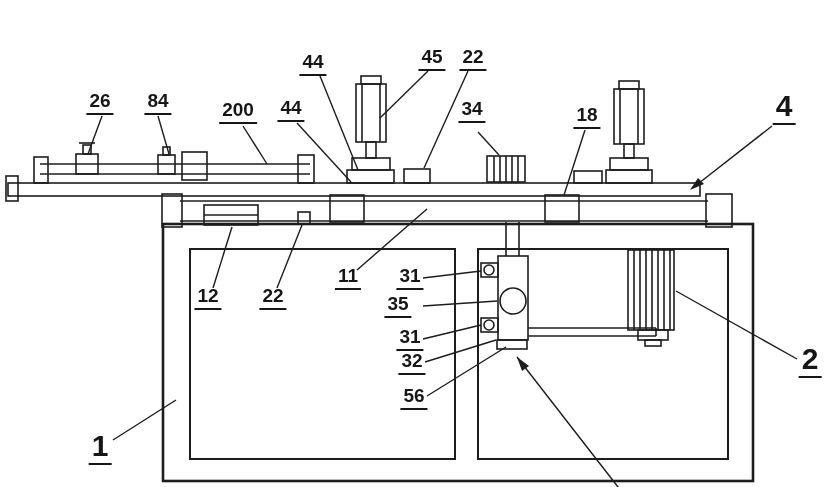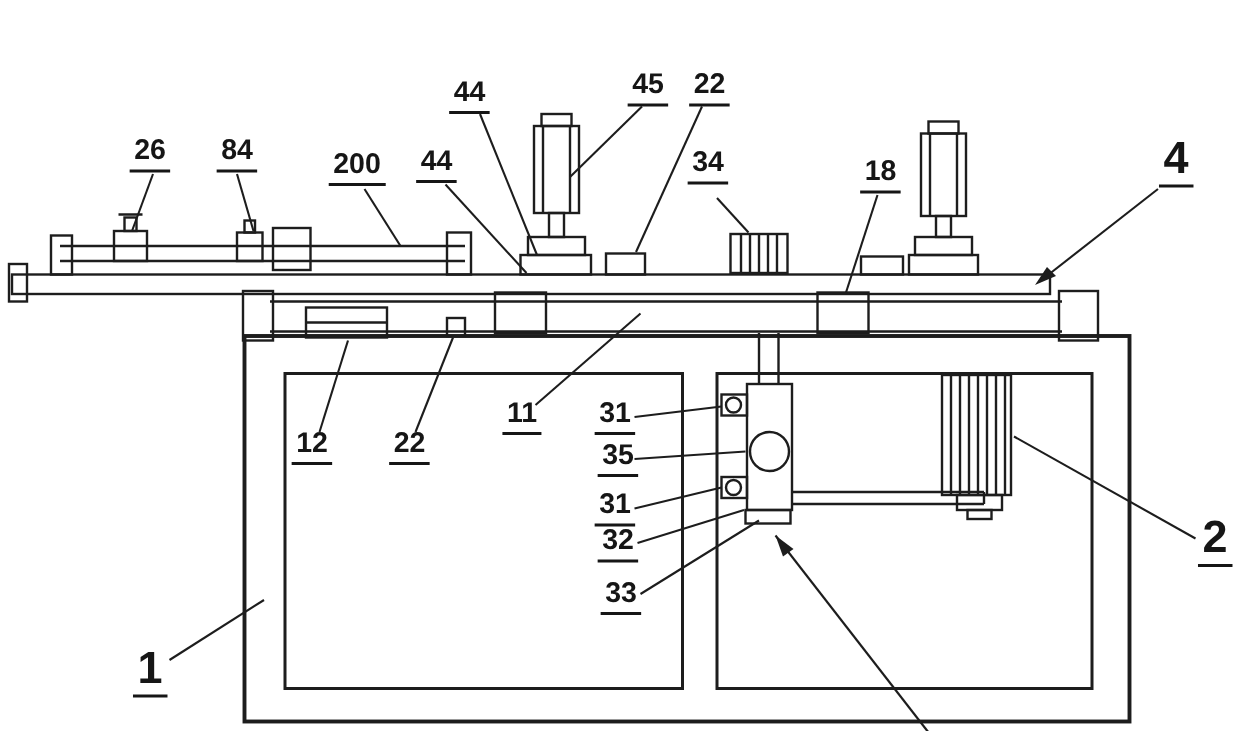--- a/index.html
+++ b/index.html
@@ -177,21 +177,21 @@
   <div class="callout" style="left:158px; top:47px">84</div>
   <div class="callout" style="left:238px; top:56px">200</div>
   <div class="callout" style="left:291px; top:54px">44</div>
   <div class="callout" style="left:472px; top:55px">34</div>
   <div class="callout" style="left:587px; top:61px">18</div>
   <div class="callout big" style="left:784px; top:46px">4</div>
   <div class="callout" style="left:208px; top:242px">12</div>
   <div class="callout" style="left:273px; top:242px">22</div>
   <div class="callout" style="left:348px; top:222px">11</div>
   <div class="callout" style="left:410px; top:222px">31</div>
-  <div class="callout" style="left:412px; top:250px">35</div>
+  <div class="callout" style="left:398px; top:250px">35</div>
   <div class="callout" style="left:410px; top:283px">31</div>
   <div class="callout" style="left:412px; top:307px">32</div>
-  <div class="callout" style="left:414px; top:342px">33</div>
+  <div class="callout" style="left:414px; top:342px">56</div>
   <div class="callout big" style="left:100px; top:386px">1</div>
   <div class="callout big" style="left:810px; top:299px">2</div>
   <div class="callout big" style="left:630px; top:446px">3</div>
 
 </div>
 
 </body></html>

